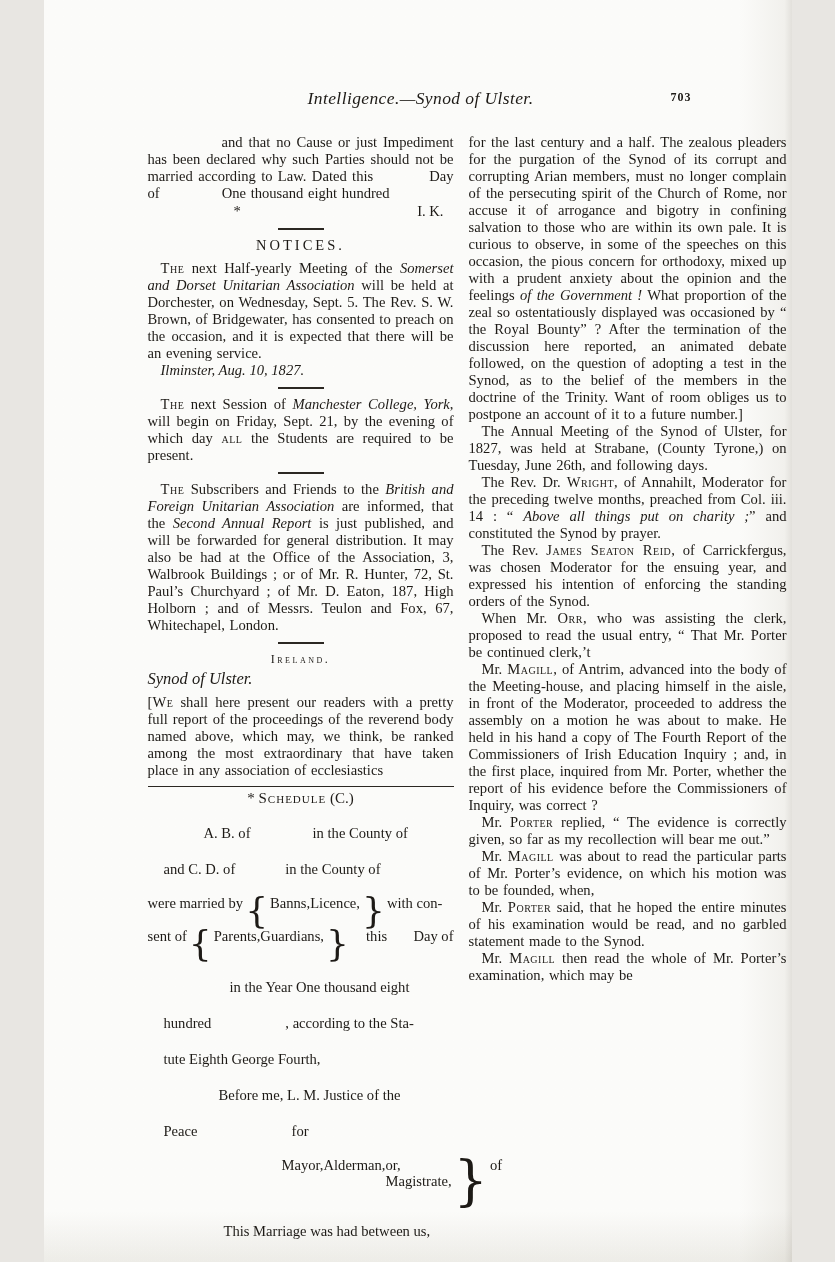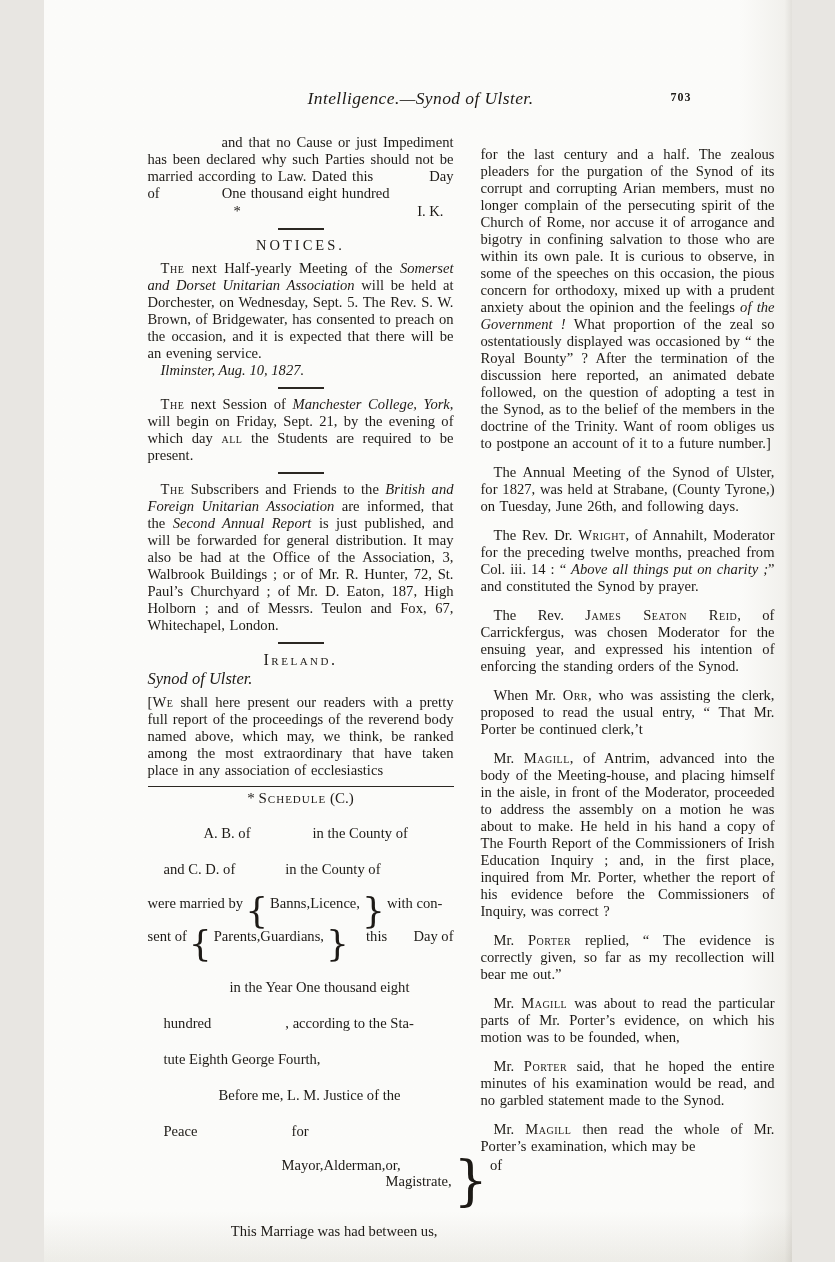--- a/index.html
+++ b/index.html
@@ -63,58 +63,58 @@
   }
   hr.long{
     width:100%;border:none;border-top:1.5px solid #2b2722;
     margin:7px 0 3px 0;
   }
   .h-notices{
     text-align:center;font-size:14.5px;letter-spacing:3px;
     margin:2px 0 6px 0;
   }
   .h-ireland{
-    text-align:center;font-variant:small-caps;font-size:16px;letter-spacing:2.5px;
+    text-align:center;font-variant:small-caps;font-size:12px;letter-spacing:2.5px;
     margin:4px 0 2px 0;
   }
   .h-synod{
     text-align:left;font-style:italic;font-size:16.5px;
     margin:2px 0 7px 0;
   }
   .dateline{
     font-style:italic;text-indent:13px;margin:0;
   }
   
   .sched{margin-top:2px;}
   .sched .hd{text-align:center;font-size:15px;margin:2px 0 3px 0;}
   .sched .hd .run-sc{letter-spacing:1px;}
   .sched .ln{line-height:20px;margin:16px;}
   .ind40{padding-left:40px;}
   .ind55{padding-left:55px;}
-  .ind60{padding-left:60px;text-align:right;}
+  .ind60{padding-left:60px;}
   .ind66{padding-left:66px;}
   .ind26{padding-left:26px;}
   .ind252{padding-left:252px;}
   .ind168{padding-left:168px;}
   .brace-row{
     display:flex;align-items:flex-start;
     margin:1px 0;
   }
   .brace{
     font-family:"DejaVu Serif",serif;
     font-weight:400;line-height:.9;
     padding:0 2px;
   }
   .brace.b2{font-size:36px;}
   .brace.b3{font-size:54px;}
   .opts{display:flex;flex-direction:row;}
   .opts span{line-height:16.5px;}
   .brace-row .side{white-space:nowrap;}
   .gaprun{display:inline-block;}
-  .rp-group p{margin:12px;}
+  .rp-group p{margin:0;}
   .mt8{margin-top:8px;}
 </style>
 </head>
 <body>
 
 <div class="page">
 
   <div class="header">
     <div class="title">Intelligence.—Synod of Ulster.</div>
     <div class="pageno">703</div>

